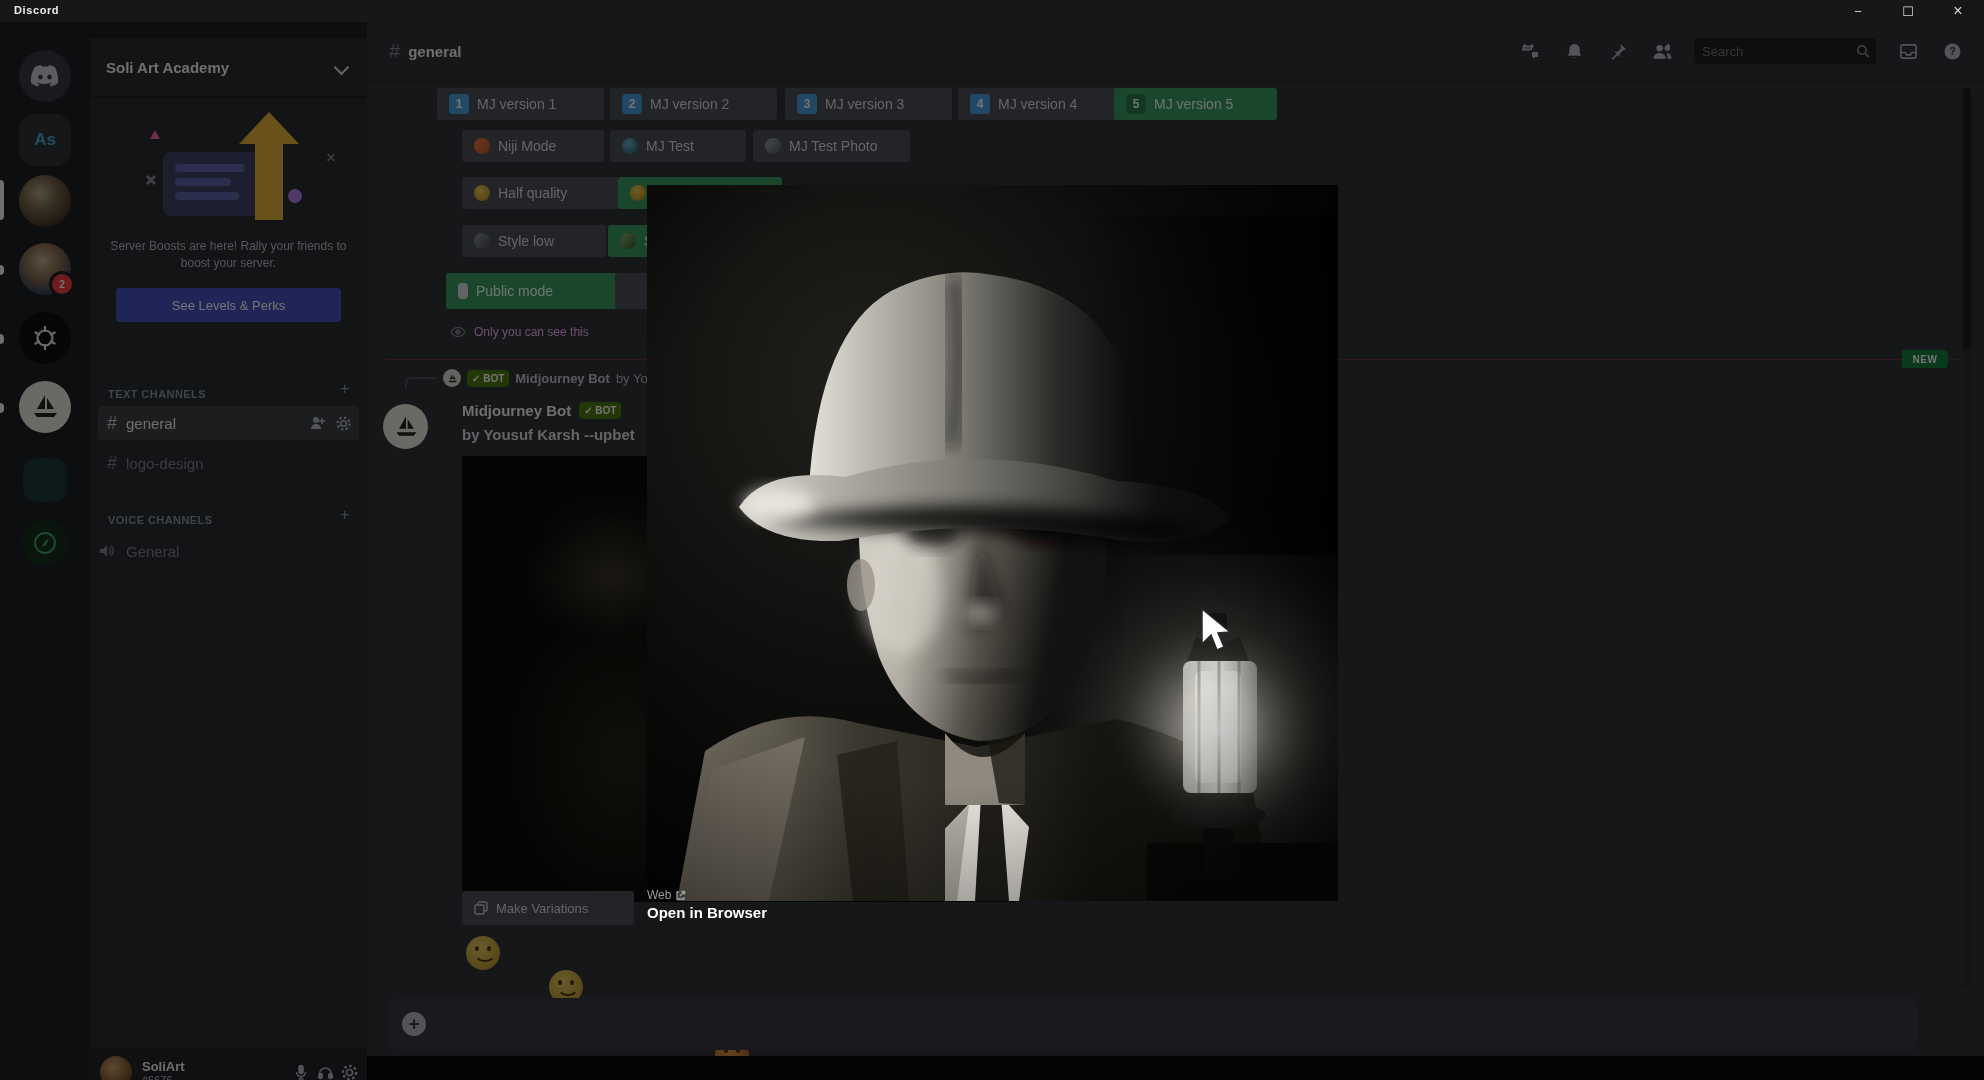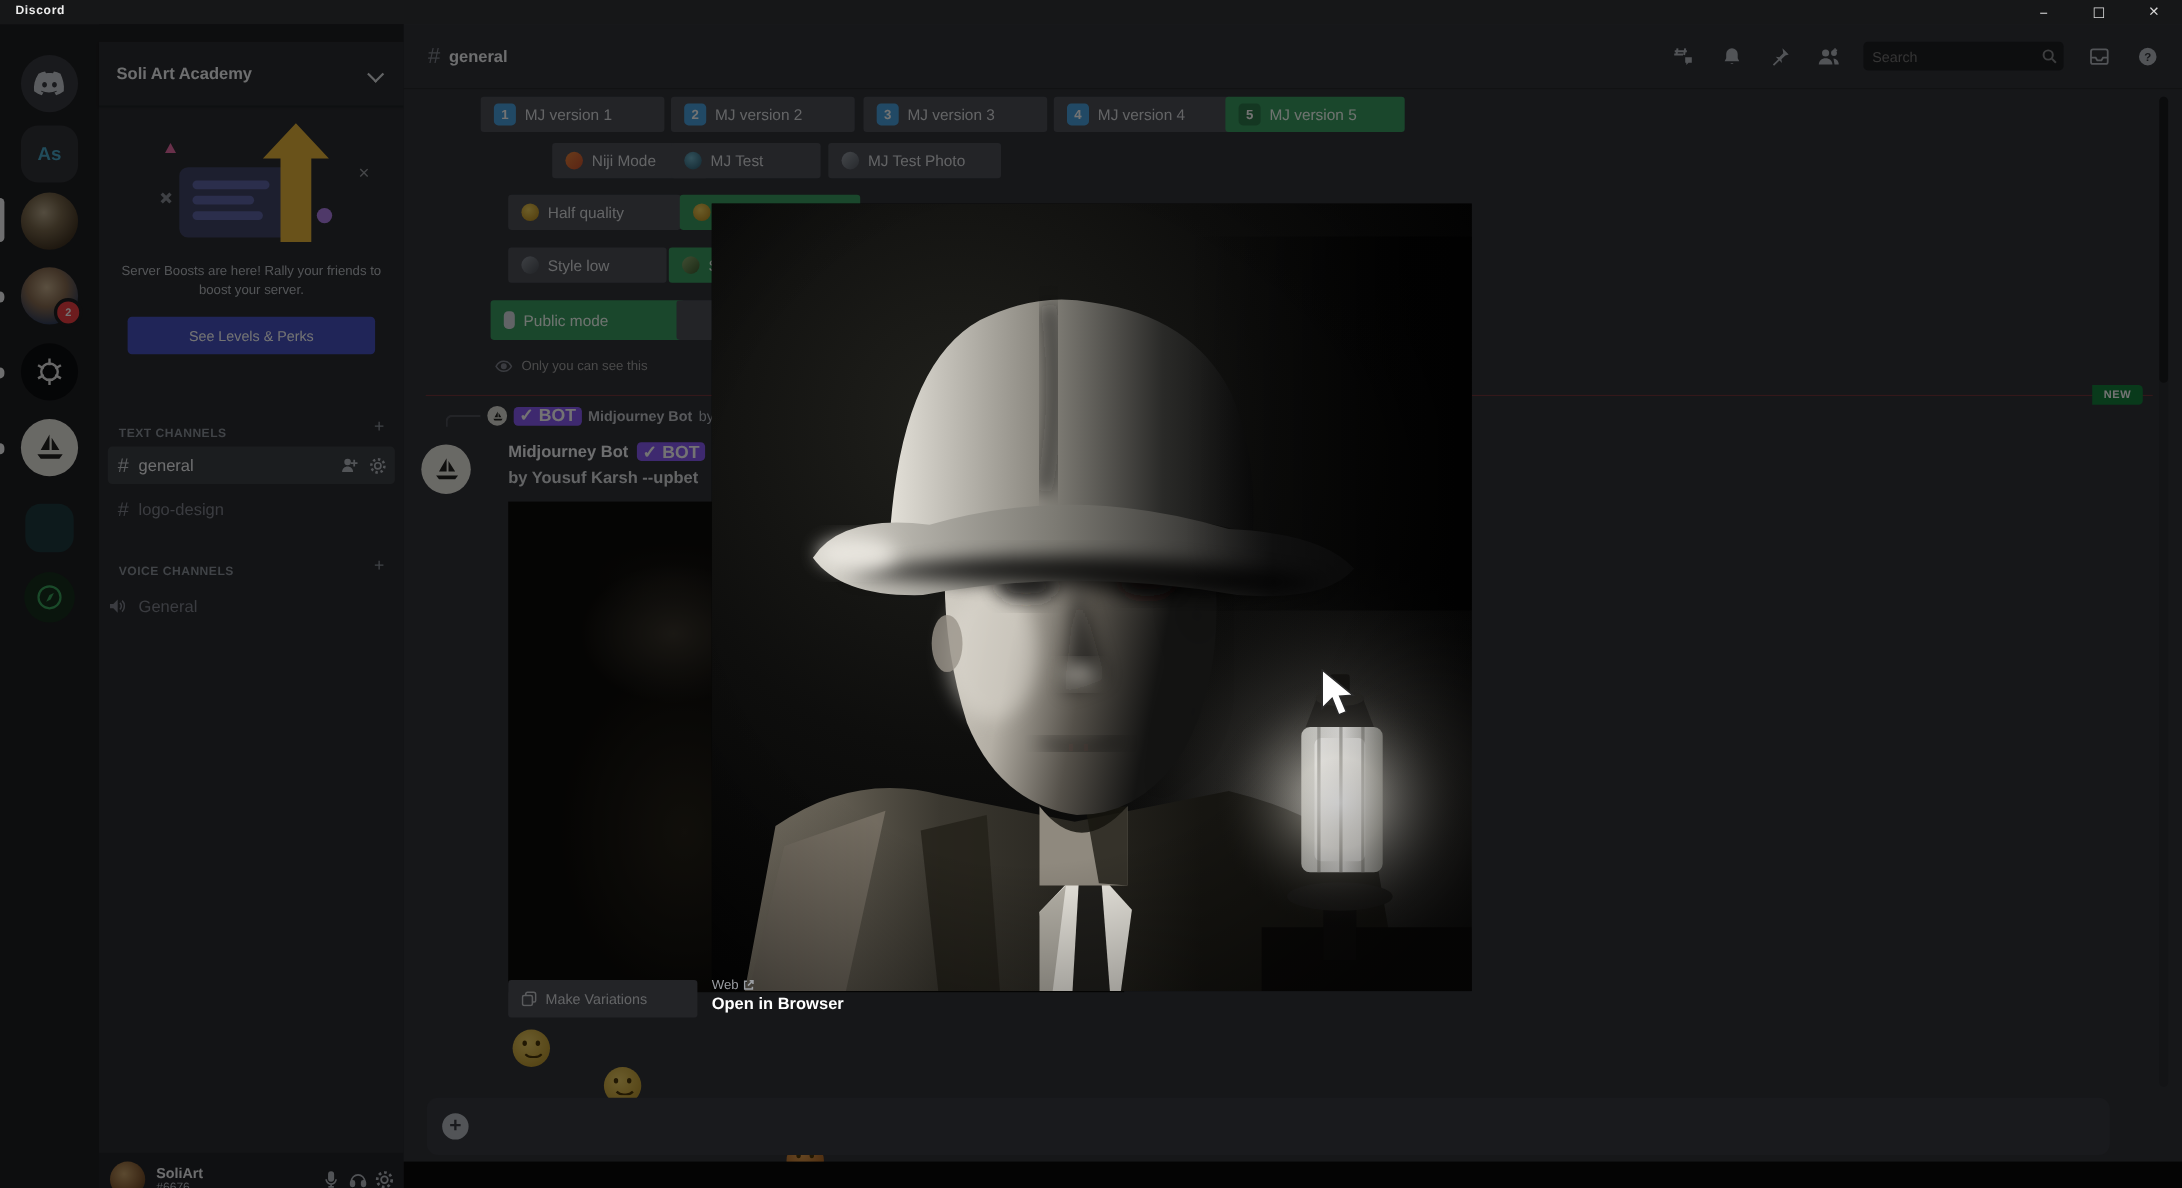--- a/index.html
+++ b/index.html
@@ -45,21 +45,21 @@
                    font-size:13px;font-family:"Liberation Sans",sans-serif;width:120px;}
   
   .mj-btn{height:32px;border-radius:3px;background:#4e5058;display:flex;align-items:center;
           padding:0 12px;color:#dcdee1;font-size:14px;gap:8px;}
   .mj-btn.green{background:#3a9e62;color:#f4fff7;}
   .numbadge{width:20px;height:20px;border-radius:4px;background:#4aa3e0;color:#fff;font-size:12px;
             font-weight:bold;display:flex;align-items:center;justify-content:center;}
   .mj-btn.green .numbadge{background:#2e7a4c;}
   .dot{width:16px;height:16px;border-radius:50%;}
   
-  .badge-bot{background:#8b5cf6;color:#fff;font-size:16px;font-weight:700;border-radius:4px;
+  .badge-bot{background:#4d7c0f;color:#fff;font-size:10px;font-weight:700;border-radius:4px;
              padding:1px 5px;display:inline-flex;align-items:center;height:15px;}
   .reaction{width:34px;height:34px;border-radius:50%;position:relative;}
   .reaction .eye{position:absolute;top:10px;width:4px;height:5px;background:#4a3507;border-radius:50%;}
   .reaction .smile{position:absolute;left:8px;top:14px;width:18px;height:10px;border:2px solid #4a3507;
                    border-top:none;border-left-color:transparent;border-right-color:transparent;border-radius:0 0 10px 10px;}
   
   #composer{left:21px;top:976px;width:1530px;height:52px;background:#383a40;border-radius:10px;
             display:flex;align-items:center;}
   #composer input{flex:1;background:transparent;border:none;outline:none;color:rgba(255,255,255,.25);
                   font-size:15px;font-family:"Liberation Sans",sans-serif;}
@@ -297,21 +297,21 @@
     </div>
     <div class="abs mj-btn" style="left:591px;top:66px;width:138px;">
       <span class="numbadge">4</span>
       <span>MJ version 4</span>
     </div>
     <div class="abs mj-btn green" style="left:747px;top:66px;width:139px;">
       <span class="numbadge">5</span>
       <span>MJ version 5</span>
     </div>
 
-    <div class="abs mj-btn" style="left:95px;top:108px;width:118px;margin-left:40px;">
+    <div class="abs mj-btn" style="left:95px;top:108px;width:118px;">
       <span class="dot" style="background:linear-gradient(135deg,#e8843a,#c8502e);"></span>
       <span>Niji Mode</span>
     </div>
     <div class="abs mj-btn" style="left:243px;top:108px;width:112px;">
       <span class="dot" style="background:radial-gradient(circle at 40% 35%,#6fb3c9,#27566b);"></span>
       <span>MJ Test</span>
     </div>
     <div class="abs mj-btn" style="left:386px;top:108px;width:133px;">
       <span class="dot" style="background:linear-gradient(135deg,#9aa0a8,#565b63);"></span>
       <span>MJ Test Photo</span>
@@ -336,21 +336,21 @@
     </div>
 
     <div class="abs mj-btn green" style="left:79px;top:251px;width:152px;height:36px;">
       <span class="dot" style="width:10px;height:16px;border-radius:4px;background:#d8dce2;"></span>
       <span>Public mode</span>
     </div>
     <div class="abs mj-btn" style="left:248px;top:251px;width:135px;height:36px;">
       <span></span>
     </div>
 
-    <div class="abs" style="left:83px;top:303px;display:flex;align-items:flex-end;gap:8px;color:#a3a3a3;font-size:12px;">
+    <div class="abs" style="left:83px;top:303px;display:flex;align-items:center;gap:8px;color:#f0abfc;font-size:12px;">
       <span>
         <svg class="icon-svg" width="16" height="12" viewBox="0 0 16 12" fill="none" stroke="#80848e" stroke-width="1.4">
             <path d="M1 6s2.6-4.5 7-4.5S15 6 15 6s-2.6 4.5-7 4.5S1 6 1 6z"></path>
             <circle cx="8" cy="6" r="2" fill="#80848e"></circle>
           </svg>
       </span>
       <span>Only you can see this</span>
     </div>
 
     <div class="abs" style="left:20px;top:337px;width:1570px;height:1px;background:rgba(242,63,67,.35);"></div>

